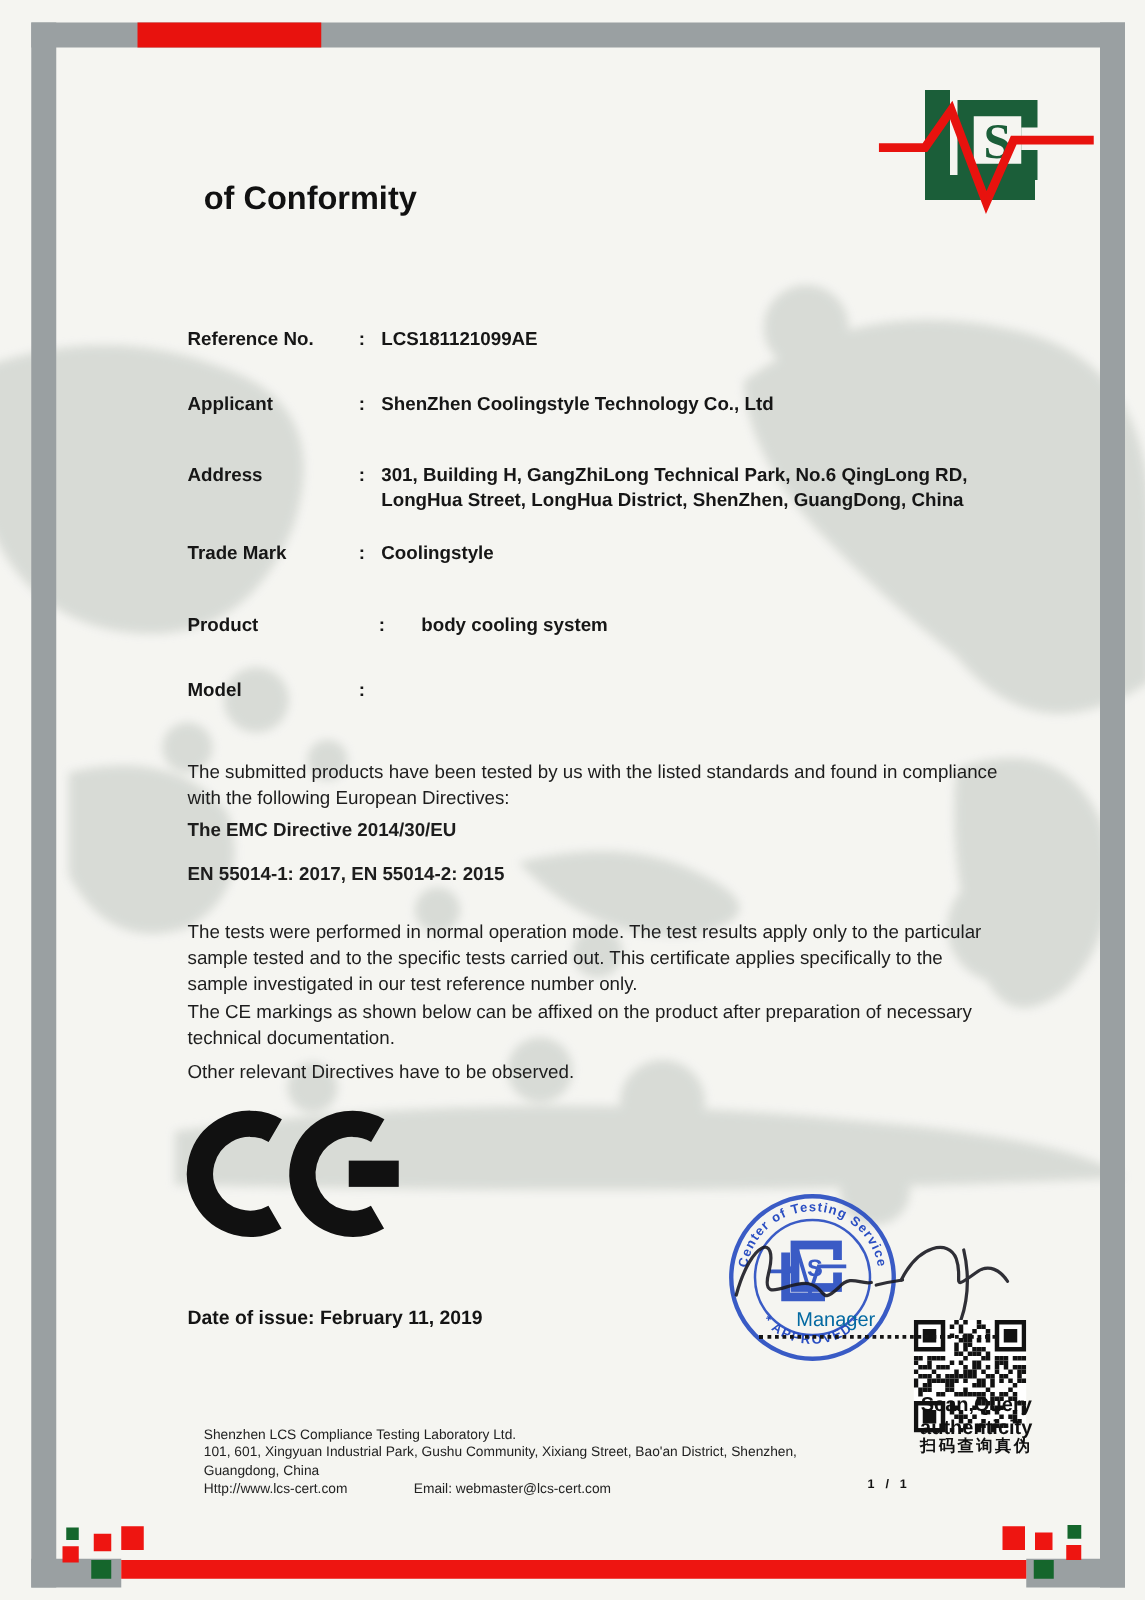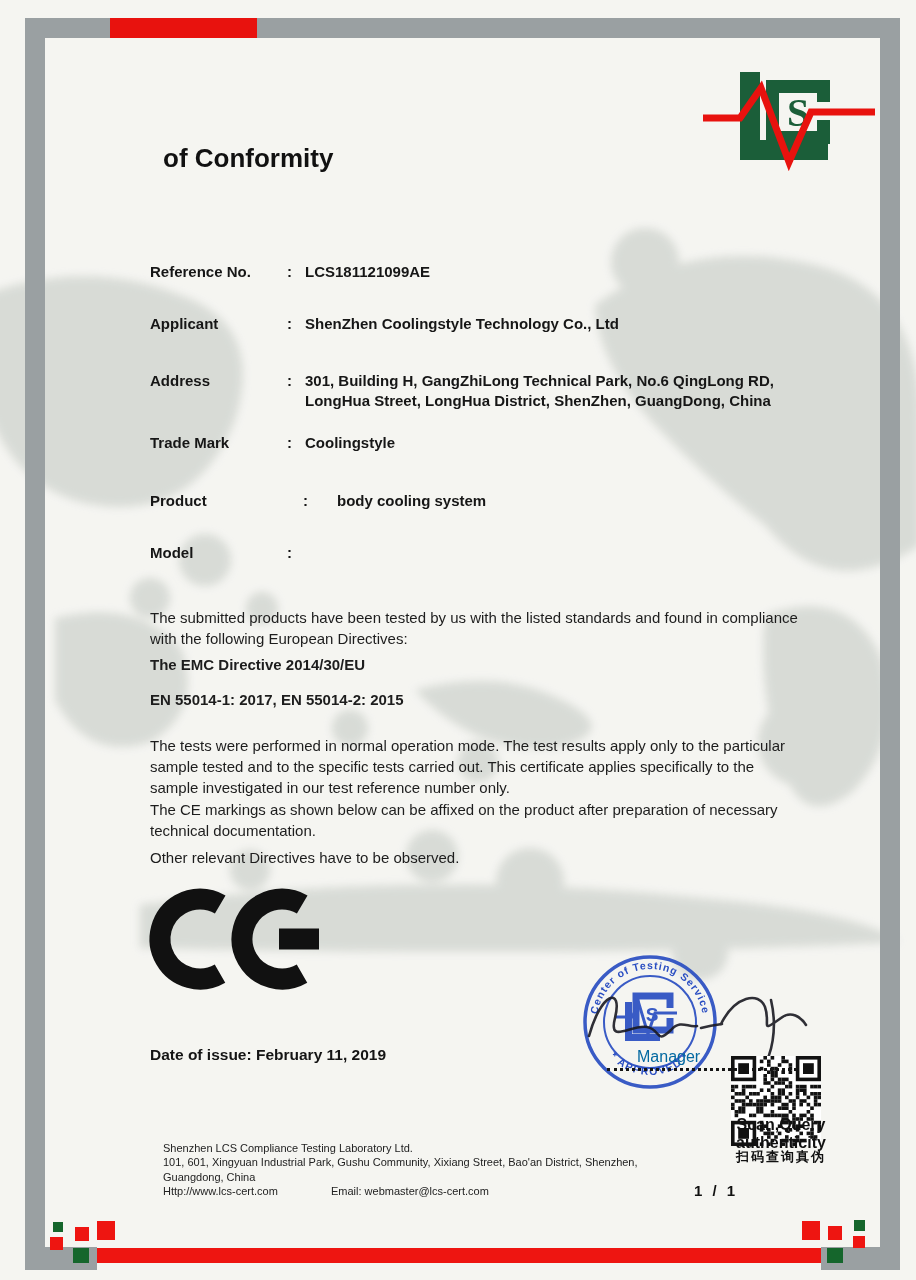--- a/index.html
+++ b/index.html
@@ -35,21 +35,21 @@
   .date-issue{position:absolute;left:150px;top:1046px;font-size:15.5px;font-weight:700;color:#141414;}
   
   .stampwrap{position:absolute;left:575px;top:948px;}
   .dotline{position:absolute;left:607px;top:1056px;width:190px;height:12px;border-bottom:3.5px dotted #151515;z-index:8;}
   .manager{position:absolute;left:637px;top:1048px;font-size:16px;color:#0369a1;z-index:8;}
   
   .qr{position:absolute;left:731px;top:1056px;width:90px;height:90px;background:#fff;z-index:7;}
   .qr-cap{position:absolute;left:696px;width:170px;text-align:center;font-weight:700;color:#111;z-index:7;}
   .qr-cap.cn{top:1148px;font-size:13px;letter-spacing:2px;}
   .qr-cap.en{top:1116px;font-size:16px;}
-  .pageno{position:absolute;left:694px;top:1182px;font-size:15px;font-weight:700;letter-spacing:3px;color:#111;}
+  .pageno{position:absolute;left:694px;top:1182px;font-size:10px;font-weight:700;letter-spacing:3px;color:#111;}
   
   .footer{position:absolute;left:163px;top:1141px;font-size:11px;line-height:14.4px;color:#222;}
   .footer .cols{display:flex;}
   .footer .c1{width:168px;flex:none;}
 </style>
 </head>
 <body>
 
 <div class="page">
 

